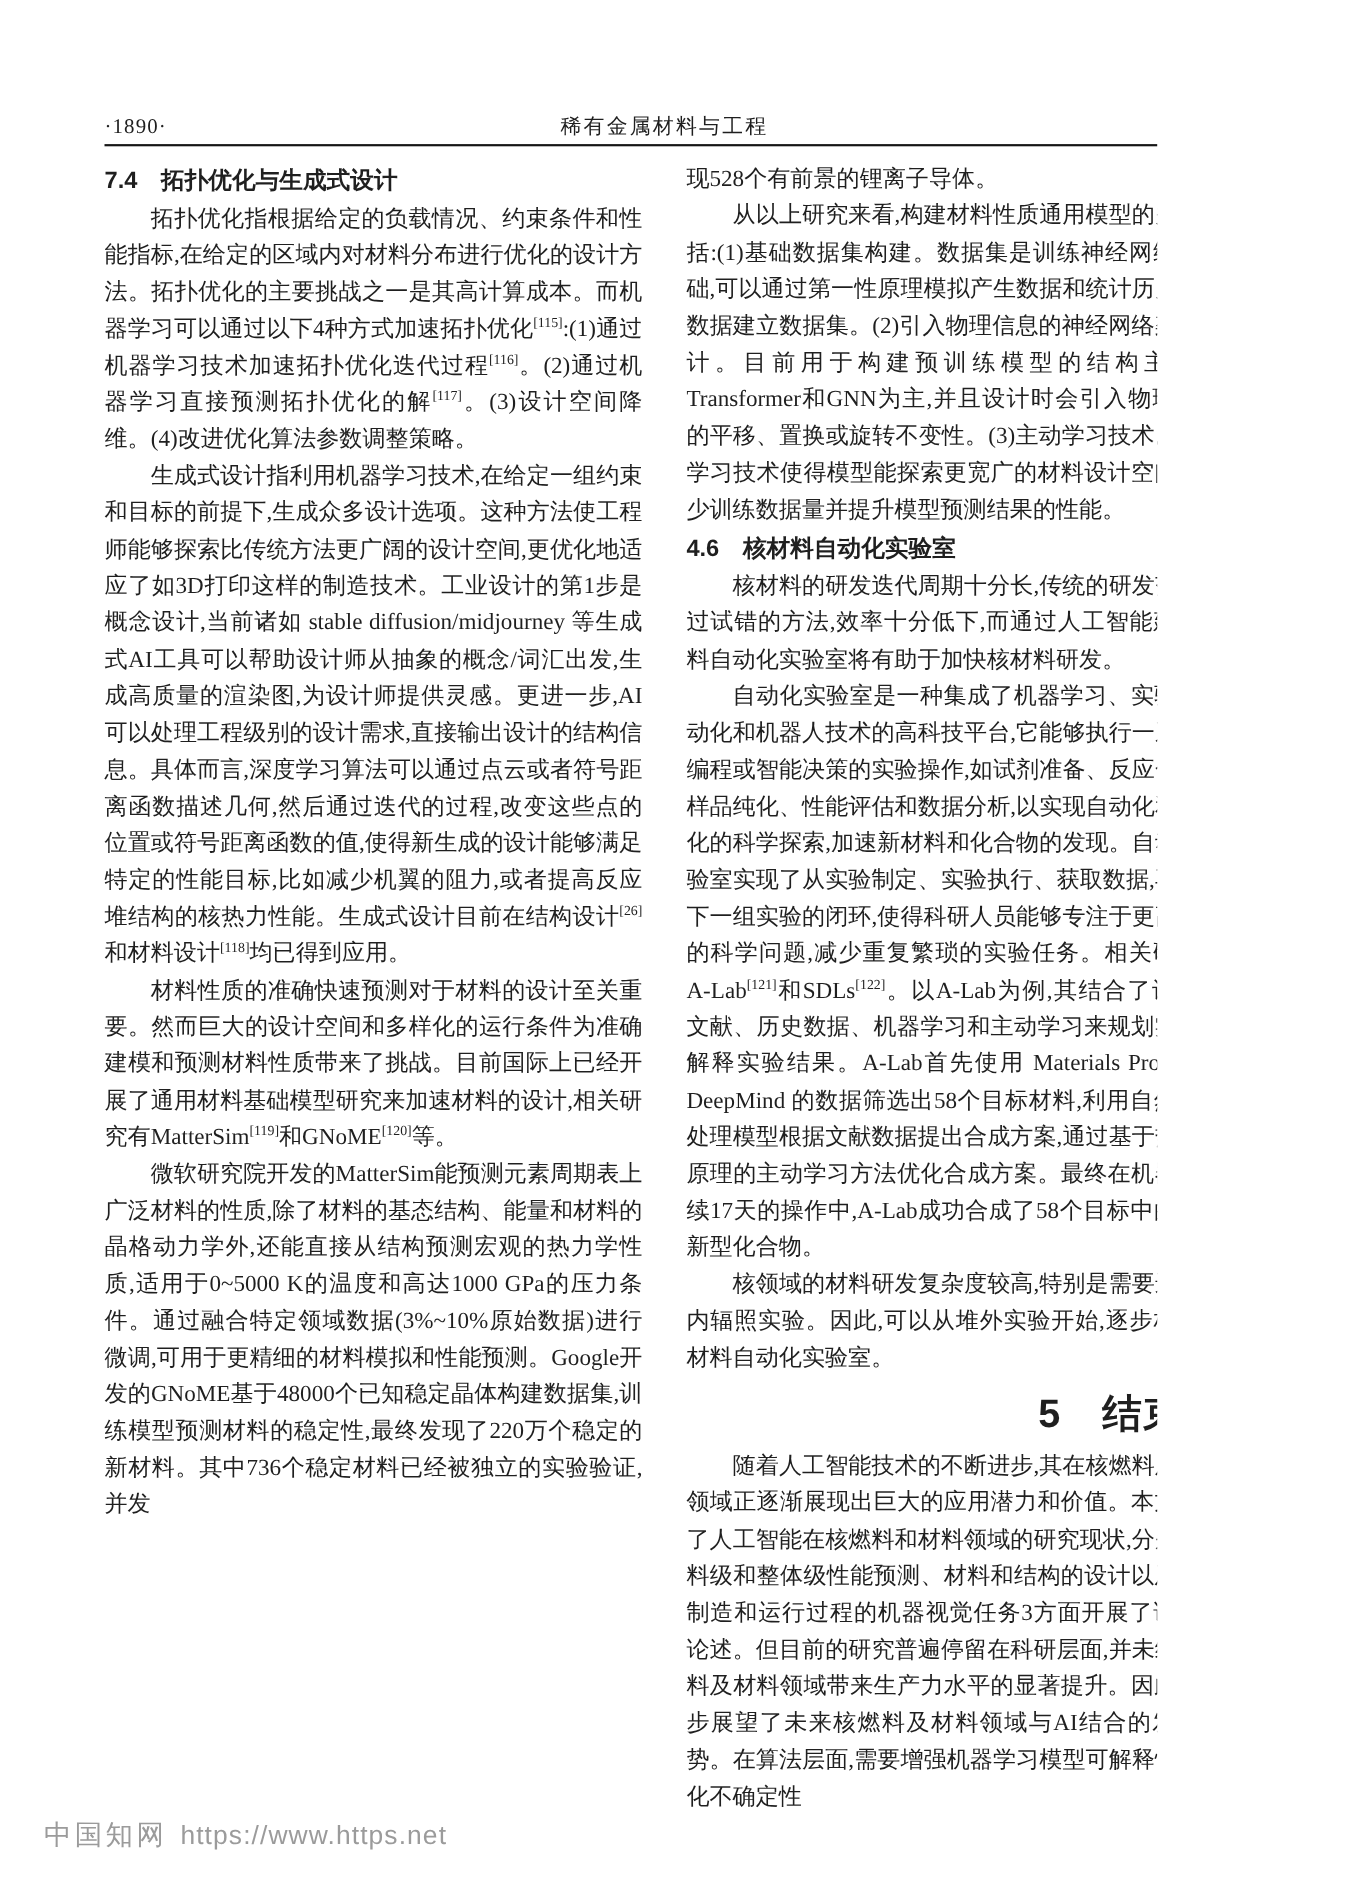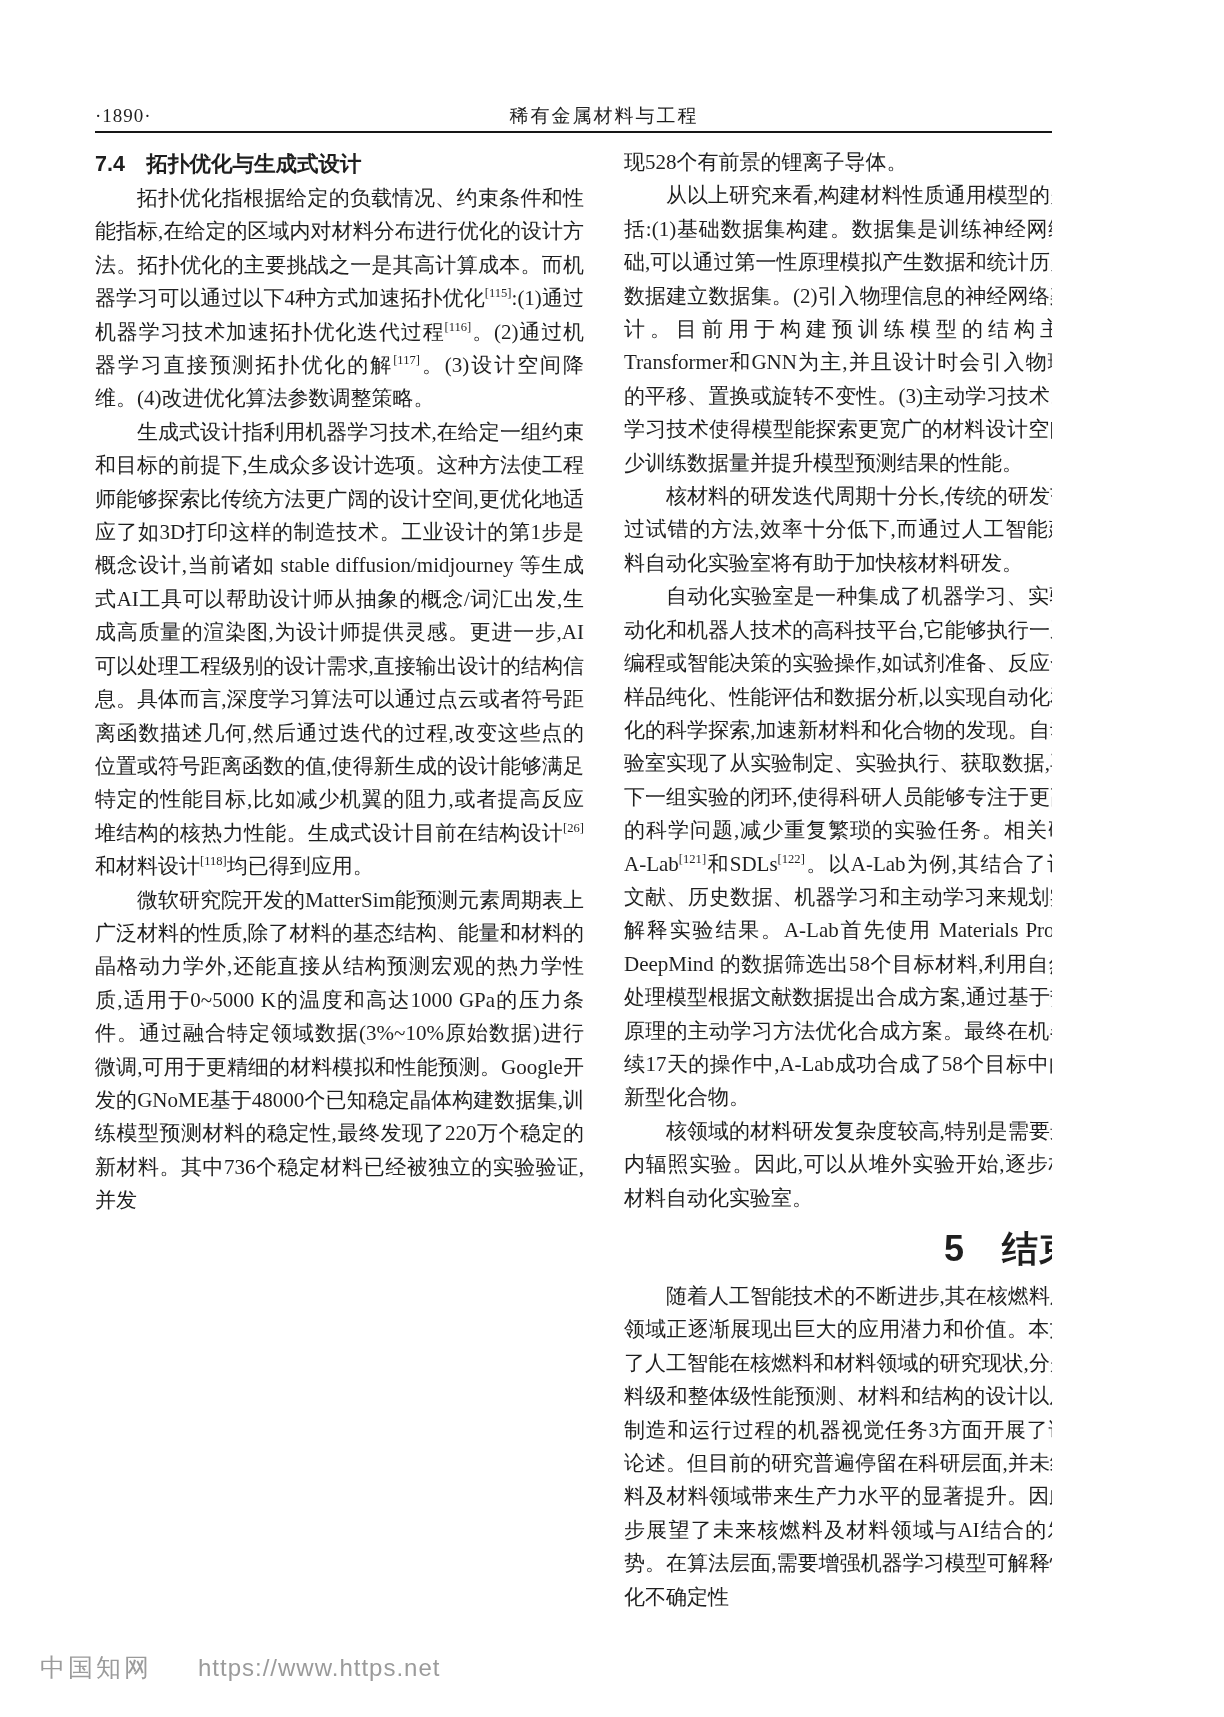--- a/index.html
+++ b/index.html
@@ -46,21 +46,21 @@
     text-align:left;margin:1px 0;
   }
   .col .h1{
     font-family:"Liberation Sans","DejaVu Sans",sans-serif;
     font-weight:600;font-size:36px;line-height:38px;
     text-align:right;margin:15px 0 12px 12px;letter-spacing:1px;
   }
   sup.ref{font-size:0.60em;line-height:0;vertical-align:super;letter-spacing:0;}
   .page-footer{
     position:absolute;left:40px;bottom:33px;
-    display:flex;align-items:baseline;gap:46px;
+    display:flex;align-items:baseline;gap:12px;
     color:var(--watermark);
     font-family:"Liberation Sans","DejaVu Sans",sans-serif;
   }
   .page-footer .brand{font-size:25px;letter-spacing:3px;}
   .page-footer .url{font-size:24px;letter-spacing:1px;color:var(--watermark);text-decoration:none;}
 </style>
 </head>
 <body>
 
 <div class="page">
@@ -71,25 +71,27 @@
     <span class="right">第54卷</span>
   </header>
 
   <div class="header-rule"></div>
 
   <main class="columns">
     <section class="col" id="col-left">
         <div class="h2">7.4　拓扑优化与生成式设计</div>
         <div class="p">拓扑优化指根据给定的负载情况、约束条件和性能指标,在给定的区域内对材料分布进行优化的设计方法。拓扑优化的主要挑战之一是其高计算成本。而机器学习可以通过以下4种方式加速拓扑优化<sup class="ref">[115]</sup>:(1)通过机器学习技术加速拓扑优化迭代过程<sup class="ref">[116]</sup>。(2)通过机器学习直接预测拓扑优化的解<sup class="ref">[117]</sup>。(3)设计空间降维。(4)改进优化算法参数调整策略。</div>
         <div class="p">生成式设计指利用机器学习技术,在给定一组约束和目标的前提下,生成众多设计选项。这种方法使工程师能够探索比传统方法更广阔的设计空间,更优化地适应了如3D打印这样的制造技术。工业设计的第1步是概念设计,当前诸如 stable diffusion/midjourney 等生成式AI工具可以帮助设计师从抽象的概念/词汇出发,生成高质量的渲染图,为设计师提供灵感。更进一步,AI可以处理工程级别的设计需求,直接输出设计的结构信息。具体而言,深度学习算法可以通过点云或者符号距离函数描述几何,然后通过迭代的过程,改变这些点的位置或符号距离函数的值,使得新生成的设计能够满足特定的性能目标,比如减少机翼的阻力,或者提高反应堆结构的核热力性能。生成式设计目前在结构设计<sup class="ref">[26]</sup>和材料设计<sup class="ref">[118]</sup>均已得到应用。</div>
+        <div class="p">材料性质的准确快速预测对于材料的设计至关重要。然而巨大的设计空间和多样化的运行条件为准确建模和预测材料性质带来了挑战。目前国际上已经开展了通用材料基础模型研究来加速材料的设计,相关研究有MatterSim<sup class="ref">[119]</sup>和GNoME<sup class="ref">[120]</sup>等。</div>
         <div class="p">微软研究院开发的MatterSim能预测元素周期表上广泛材料的性质,除了材料的基态结构、能量和材料的晶格动力学外,还能直接从结构预测宏观的热力学性质,适用于0~5000 K的温度和高达1000 GPa的压力条件。通过融合特定领域数据(3%~10%原始数据)进行微调,可用于更精细的材料模拟和性能预测。Google开发的GNoME基于48000个已知稳定晶体构建数据集,训练模型预测材料的稳定性,最终发现了220万个稳定的新材料。其中736个稳定材料已经被独立的实验验证,并发</div>
       </section>
     <section class="col" id="col-right">
         <div class="p no-indent">现528个有前景的锂离子导体。</div>
         <div class="p">从以上研究来看,构建材料性质通用模型的关键包括:(1)基础数据集构建。数据集是训练神经网络的基础,可以通过第一性原理模拟产生数据和统计历史文献数据建立数据集。(2)引入物理信息的神经网络架构设计。目前用于构建预训练模型的结构主要以Transformer和GNN为主,并且设计时会引入物理系统的平移、置换或旋转不变性。(3)主动学习技术。主动学习技术使得模型能探索更宽广的材料设计空间、减少训练数据量并提升模型预测结果的性能。</div>
+        <div class="h2">4.6　核材料自动化实验室</div>
         <div class="p">核材料的研发迭代周期十分长,传统的研发范式通过试错的方法,效率十分低下,而通过人工智能建立材料自动化实验室将有助于加快核材料研发。</div>
         <div class="p">自动化实验室是一种集成了机器学习、实验室自动化和机器人技术的高科技平台,它能够执行一系列预编程或智能决策的实验操作,如试剂准备、反应合成、样品纯化、性能评估和数据分析,以实现自动化和智能化的科学探索,加速新材料和化合物的发现。自动化实验室实现了从实验制定、实验执行、获取数据,再决定下一组实验的闭环,使得科研人员能够专注于更高层次的科学问题,减少重复繁琐的实验任务。相关研究如A-Lab<sup class="ref">[121]</sup>和SDLs<sup class="ref">[122]</sup>。以A-Lab为例,其结合了计算、文献、历史数据、机器学习和主动学习来规划实验并解释实验结果。A-Lab首先使用 Materials Project 和 DeepMind 的数据筛选出58个目标材料,利用自然语言处理模型根据文献数据提出合成方案,通过基于热力学原理的主动学习方法优化合成方案。最终在机器人连续17天的操作中,A-Lab成功合成了58个目标中的41个新型化合物。</div>
         <div class="p">核领域的材料研发复杂度较高,特别是需要进行堆内辐照实验。因此,可以从堆外实验开始,逐步构建核材料自动化实验室。</div>
         <div class="h1">5　结束语</div>
         <div class="p">随着人工智能技术的不断进步,其在核燃料及材料领域正逐渐展现出巨大的应用潜力和价值。本文综述了人工智能在核燃料和材料领域的研究现状,分别从材料级和整体级性能预测、材料和结构的设计以及生产制造和运行过程的机器视觉任务3方面开展了详细的论述。但目前的研究普遍停留在科研层面,并未给核燃料及材料领域带来生产力水平的显著提升。因此进一步展望了未来核燃料及材料领域与AI结合的发展趋势。在算法层面,需要增强机器学习模型可解释性并量化不确定性</div>
       </section>
   </main>
 
   <footer class="page-footer">
     <span class="brand">中国知网</span>

